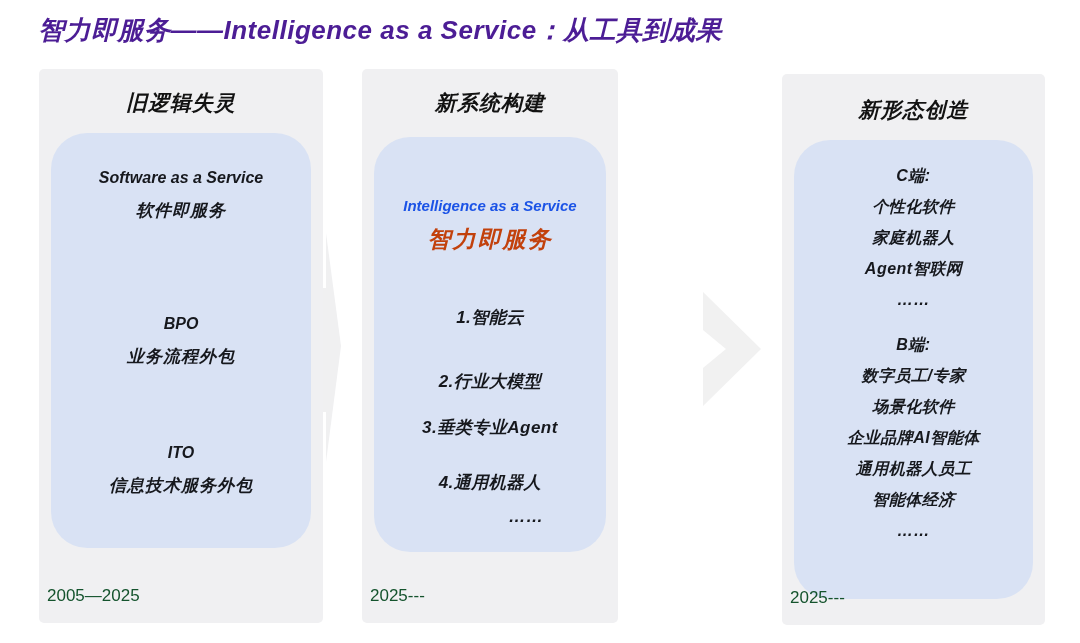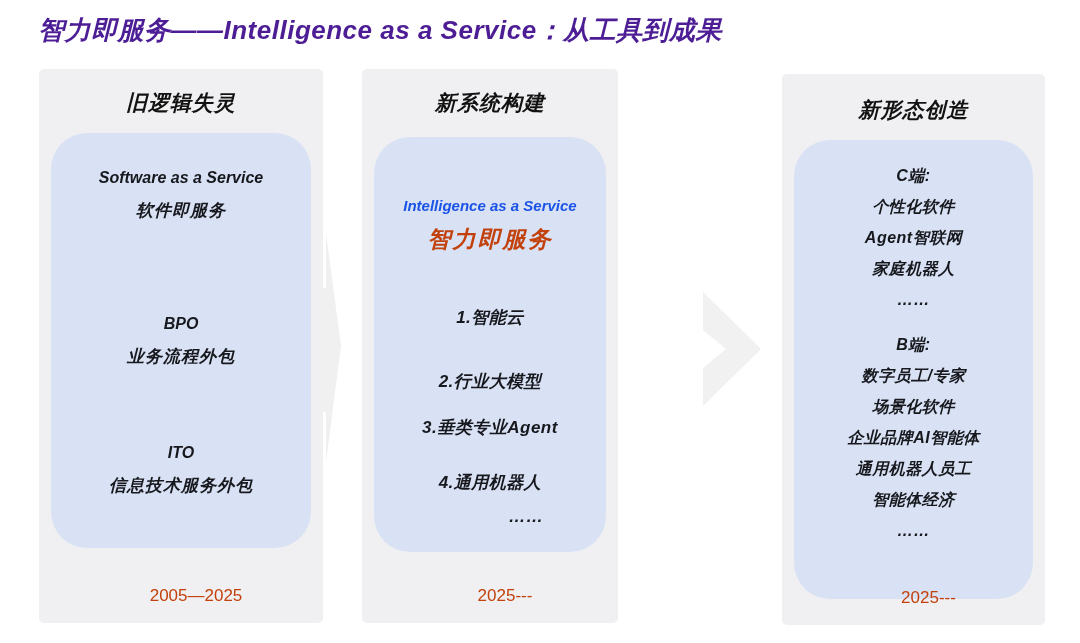--- a/index.html
+++ b/index.html
@@ -56,23 +56,23 @@
   .p2-i2 { margin-top: 14px; }
   .p2-i3 { margin-top: 23px; }
   .p2-i4 { margin-top: 2px; transform: translateX(36px); }
 
   
   .p3-list { padding-top: 20px; }
   .p3-line { font-size: 16px; line-height: 31px; letter-spacing: 0.5px; }
   .p3-gap { margin-top: 14px; }
 
   .date {
-    position: absolute; bottom: 17px; left: 15px; width: 100%;
-    text-align: center; font-size: 17px;
-    font-weight: 400; font-style: normal; color: #c2410c;
+    position: absolute; bottom: 17px; left: 8px; width: 100%;
+    text-align: left; font-size: 17px;
+    font-weight: 400; font-style: normal; color: #14532d;
   }
 </style>
 </head>
 <body>
 
 <h1 class="title">智力即服务——Intelligence as a Service：从工具到成果</h1>
 
 <svg class="arrows-svg" viewBox="0 0 1080 643" aria-hidden="true">
   <g>
     <rect x="311" y="288" width="16" height="124" fill="#f0f0f1"></rect>
@@ -117,22 +117,22 @@
   </div>
   <div class="date">2025---</div>
 </section>
 
 <section class="panel" id="panel3">
   <div class="panel-header">新形态创造</div>
   <div class="card">
     <div class="p3-list">
       <div class="p3-line">C端:</div>
       <div class="p3-line">个性化软件</div>
+      <div class="p3-line">家庭机器人</div>
       <div class="p3-line">Agent智联网</div>
-      <div class="p3-line">家庭机器人</div>
       <div class="p3-line">……</div>
       <div class="p3-line p3-gap">B端:</div>
       <div class="p3-line">数字员工/专家</div>
       <div class="p3-line">场景化软件</div>
       <div class="p3-line">企业品牌AI智能体</div>
       <div class="p3-line">通用机器人员工</div>
       <div class="p3-line">智能体经济</div>
       <div class="p3-line">……</div>
     </div>
   </div>

